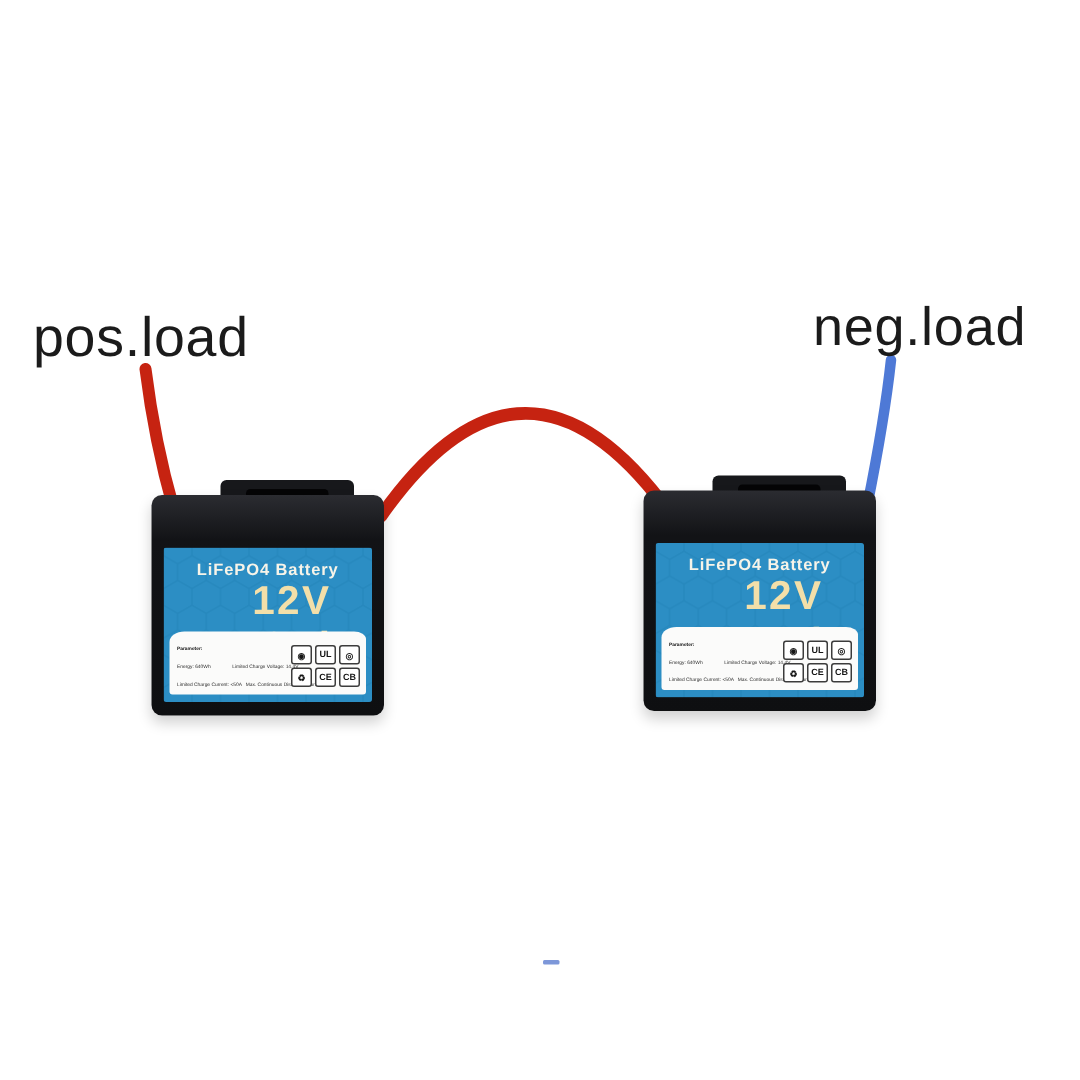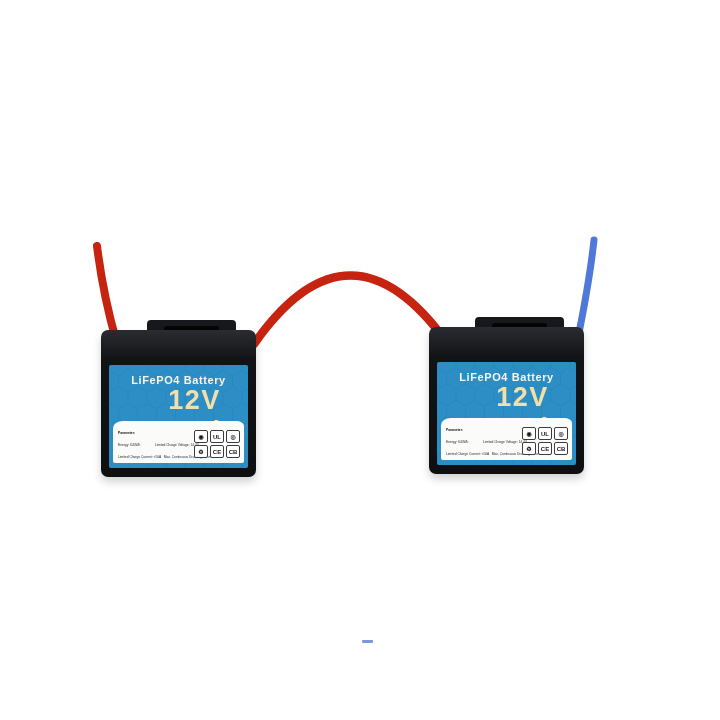--- a/index.html
+++ b/index.html
@@ -86,20 +86,22 @@
       </pattern>
     </defs>
   </svg>
 
   <svg class="wires" width="720" height="720">
     <path d="M 97 246 C 101 278 106 305 116 340" fill="none" stroke-width="8" stroke-linecap="round" stroke="#c62311"></path>
     <path d="M 254 344 Q 350 207 448 344" fill="none" stroke-width="8.5" stroke-linecap="round" stroke="#c62311"></path>
     <path d="M 594 240 C 591 268 586 298 578 338" fill="none" stroke-width="7" stroke-linecap="round" stroke="#4e79d6"></path>
   </svg>
 
+  <div class="big-label" style="left:22px;top:204px;">pos.load</div>
+  <div class="big-label" style="left:542px;top:197px;font-size:36px;">neg.load</div>
   <div class="mini-dash"></div>
 
   <div class="battery battery-left">
     <div class="handle">
       <div class="handle-recess"></div>
     </div>
     <div class="case">
       <div class="label">
         <svg class="hexbg">
           <rect width="100%" height="100%" fill="#2a8cc2"></rect>

